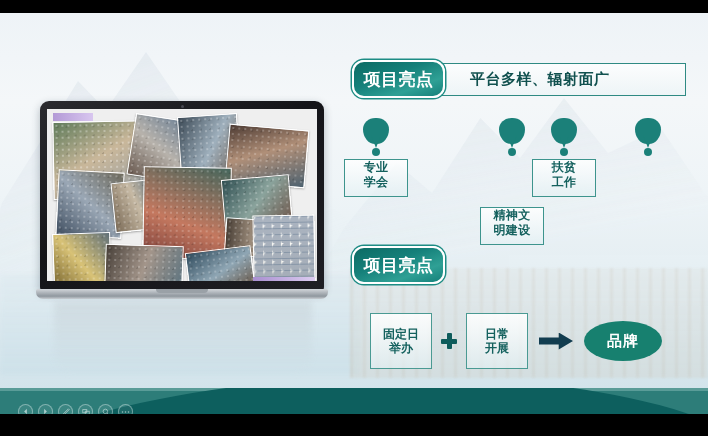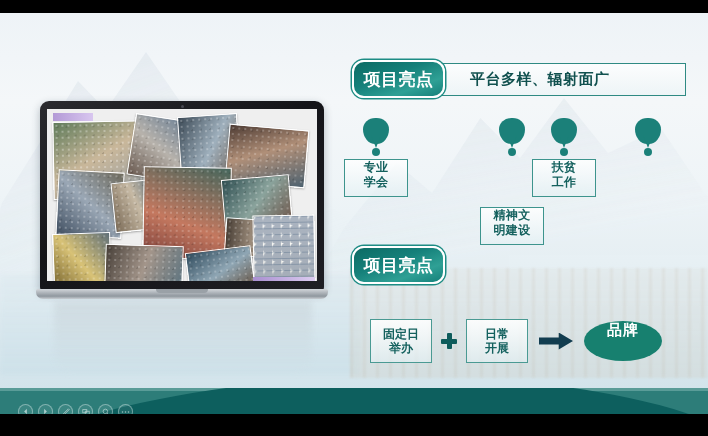--- a/index.html
+++ b/index.html
@@ -317,21 +317,21 @@
   .flow {
     position: absolute;
     left: 370px; top: 305px;
     height: 46px;
     display: flex;
     align-items: center;
     gap: 9px;
     z-index: 25;
   }
   .flow-box {
-    width: 62px; height: 44px;
+    width: 62px; height: 56px;
     border: 1.3px solid #4a9a93;
     background: linear-gradient(180deg, rgba(255,255,255,.88), rgba(228,241,244,.62));
     display: flex; flex-direction: column;
     align-items: center; justify-content: center;
   }
   .flow-box b {
     display: block;
     color: #14615e;
     font-size: 12px;
     font-weight: bold;
@@ -352,21 +352,21 @@
   .flow-arrow {
     width: 34px; height: 17px;
     background: #123d50;
     clip-path: polygon(0% 30%, 58% 30%, 58% 0%, 100% 50%, 58% 100%, 58% 70%, 0% 70%);
     margin: 0 2px;
   }
   .flow-oval {
     width: 78px; height: 40px;
     border-radius: 50%;
     background: #17806f;
-    display: flex; align-items: flex-start; justify-content: center;
+    display: flex; align-items: center; justify-content: center;
   }
   .flow-oval span {
     color: #ffffff;
     font-size: 15px;
     font-weight: bold;
     letter-spacing: 1px;
   }
 </style>
 </head>
 <body>

